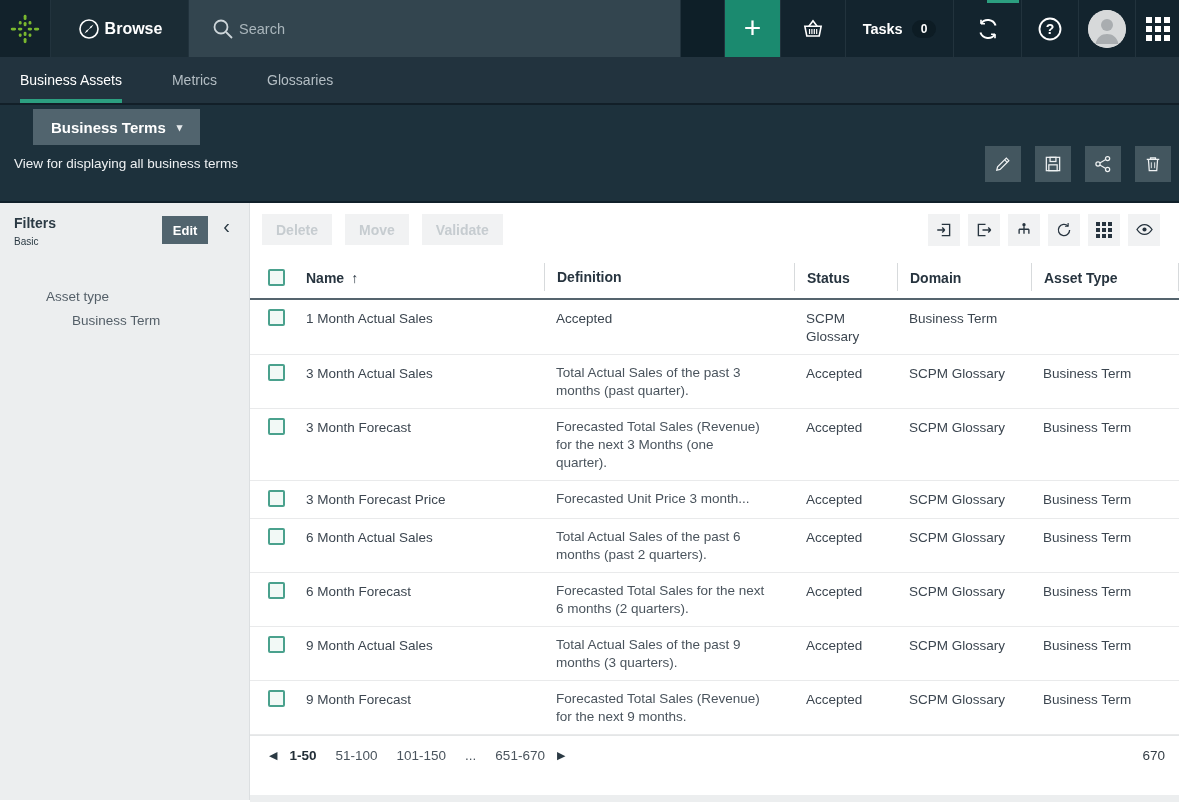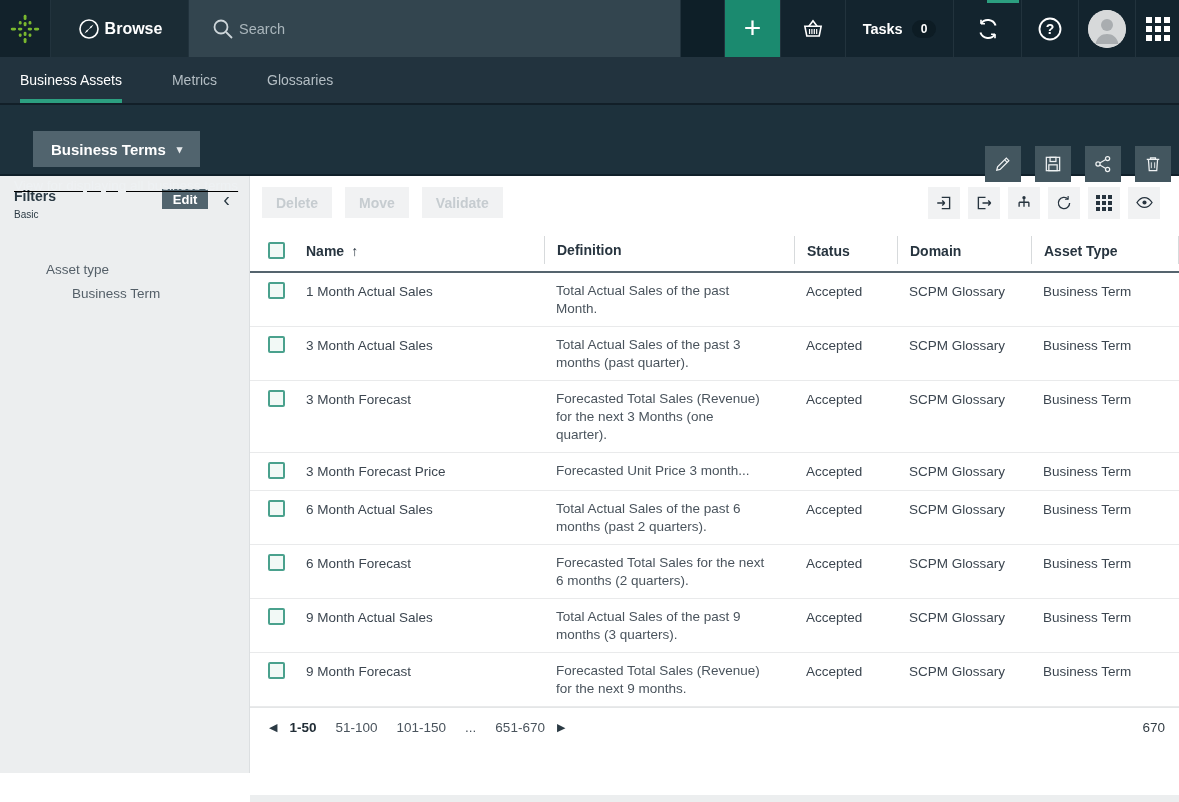--- a/index.html
+++ b/index.html
@@ -32,35 +32,35 @@
   .avatar-circle { width:38px; height:38px; border-radius:50%; background:#d7d9da; overflow:hidden; display:flex; align-items:center; justify-content:center; }
   .icon { display:inline-flex; align-items:center; justify-content:center; }
 
   
   .subnav { height:48px; background:#22333e; display:flex; align-items:stretch; padding-left:20px; gap:50px; border-bottom:2px solid #121f28; }
   .tab { display:flex; align-items:center; position:relative; font-size:14px; color:#b4bec4; cursor:pointer; }
   .tab.active { color:#fff; }
   .tab.active::after { content:""; position:absolute; left:0; right:0; bottom:0; height:4px; background:#2c9f80; }
 
   
-  .view-header { height:71px; background:#1d313c; position:relative; padding:26px 0 0 14px; border-bottom:2px solid #10202a;text-decoration:underline; }
+  .view-header { height:98px; background:#1d313c; position:relative; padding:4px 0 0 14px; border-bottom:2px solid #10202a; }
   .vh-title-btn { margin-left:19px; height:36px; background:#51646e; border:none; color:#fff; font-size:15px; font-weight:700; padding:0 18px; display:inline-flex; align-items:center; gap:11px; cursor:pointer; font-family:"Liberation Sans",sans-serif; }
   .vh-caret { font-size:11px; color:#e6eaec; }
   .vh-subtitle { color:#eef1f3; font-size:13.5px; margin-top:11px; }
   .vh-actions { position:absolute; right:8px; top:41px; display:flex; gap:14px; }
   .vh-action { width:36px; height:36px; background:#43565f; border:none; display:flex; align-items:center; justify-content:center; color:#eef1f2; cursor:pointer; }
 
   
   .content { display:flex; height:597px; }
   .sidebar { width:250px; background:#eceeef; border-right:1px solid #dcdfe1; padding:12px 12px 0 14px; flex-shrink:0; }
   .sb-top { display:flex; align-items:center; }
   .sb-titles { flex:1; }
   .sb-filters { font-size:14px; font-weight:700; color:#2b3a44; }
   .sb-basic { font-size:10px; color:#2b3a44; margin-top:5px; }
-  .sb-edit { background:#51646e; color:#fff; border:none; font-size:13px; font-weight:700; height:20px; padding:0 11px; cursor:pointer; align-self:flex-start; margin-top:1px; font-family:"Liberation Sans",sans-serif; }
+  .sb-edit { background:#51646e; color:#fff; border:none; font-size:13px; font-weight:700; height:28px; padding:0 11px; cursor:pointer; align-self:flex-start; margin-top:1px; font-family:"Liberation Sans",sans-serif; }
   .sb-collapse { color:#2b3a44; font-size:20px; margin:0 7px 0 15px; cursor:pointer; align-self:flex-start; line-height:22px; }
   .sb-group { margin-top:42px; padding-left:32px; font-size:13.5px; color:#545f68; }
   .sb-value { margin-top:9px; padding-left:58px; font-size:13.5px; color:#545f68; cursor:pointer; }
 
   .main { flex:1; display:flex; flex-direction:column; background:#fff; }
 
   
   .toolbar { height:53px; display:flex; align-items:center; padding:0 19px 0 12px; }
   .tb-btn { height:31px; padding:0 14px; background:#f1f2f3; border:none; color:#c6ccd0; font-size:14px; font-weight:700; margin-right:13px; cursor:default; font-family:"Liberation Sans",sans-serif; }
   .tb-icons { margin-left:auto; display:flex; gap:8px; }
@@ -360,23 +360,20 @@
           <span>Domain</span>
         </div>
         <div class="tcell c-asset" data-name="column-header-asset-type">
           <span>Asset Type</span>
         </div>
       </div>
       <div class="tbody" data-name="table-body">
   <div class="trow" data-name="table-row">
     <div class="tcell c-check"><span class="checkbox" data-name="row-checkbox"></span></div>
     <div class="tcell c-name" data-name="cell-name">1 Month Actual Sales</div>
-    <div class="tcell c-def" data-name="cell-definition">
-              <span class="def-text">Total Actual Sales of the past Month.</span>
-            </div>
     <div class="tcell c-status" data-name="cell-status">Accepted</div>
     <div class="tcell c-domain" data-name="cell-domain">SCPM Glossary</div>
     <div class="tcell c-asset" data-name="cell-asset-type">Business Term</div>
   </div>
 
   <div class="trow" data-name="table-row">
     <div class="tcell c-check"><span class="checkbox" data-name="row-checkbox"></span></div>
     <div class="tcell c-name" data-name="cell-name">3 Month Actual Sales</div>
     <div class="tcell c-def" data-name="cell-definition">
               <span class="def-text">Total Actual Sales of the past 3 months (past quarter).</span>

